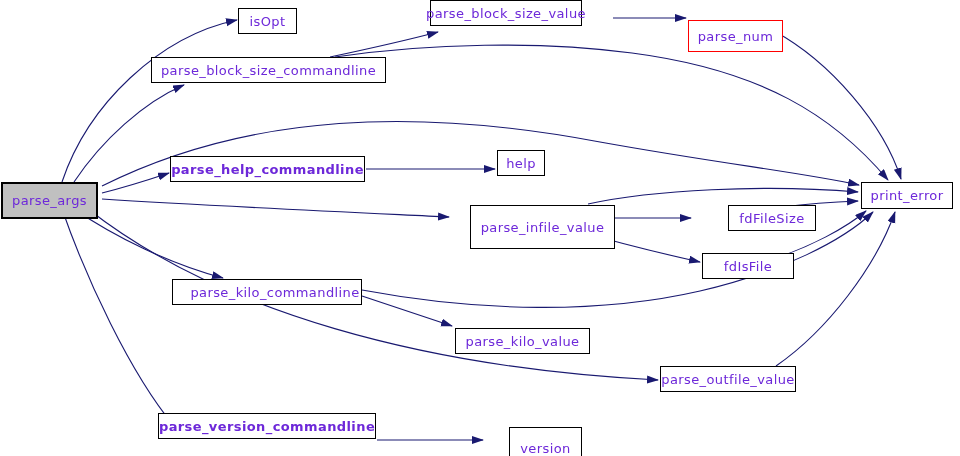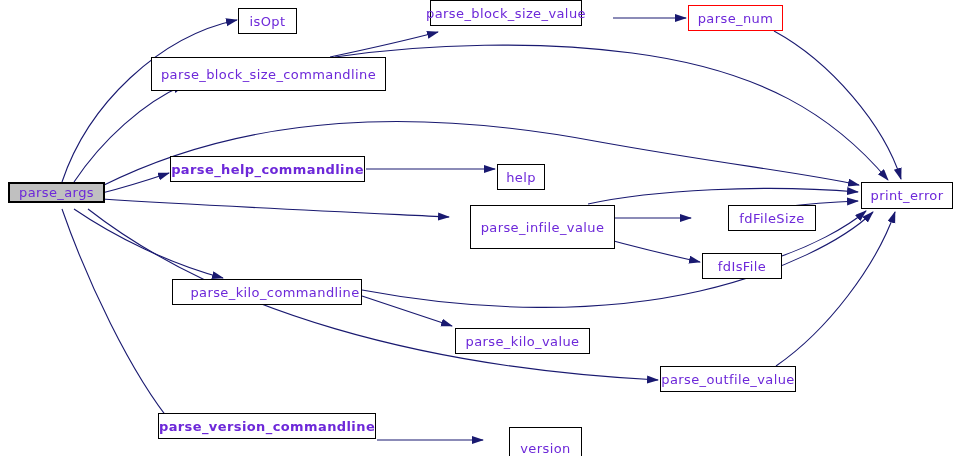--- a/index.html
+++ b/index.html
@@ -57,29 +57,29 @@
       <path d="M588,204 C652,190 764,184 858,192" fill="none" stroke="#191970" stroke-width="1.1" marker-end="url(#arrow)"></path>
       <path d="M596,218 L691,218" fill="none" stroke="#191970" stroke-width="1.1" marker-end="url(#arrow)"></path>
       <path d="M578,231 C622,244 664,254 700,262" fill="none" stroke="#191970" stroke-width="1.1" marker-end="url(#arrow)"></path>
       <path d="M782,207 C806,204 832,202 858,201" fill="none" stroke="#191970" stroke-width="1.1" marker-end="url(#arrow)"></path>
       <path d="M773,259 C810,247 846,228 866,211" fill="none" stroke="#191970" stroke-width="1.1" marker-end="url(#arrow)"></path>
       <path d="M362,296 C392,306 422,316 452,326" fill="none" stroke="#191970" stroke-width="1.1" marker-end="url(#arrow)"></path>
       <path d="M362,290 C480,312 600,314 700,291 C782,272 844,240 873,212" fill="none" stroke="#191970" stroke-width="1.1" marker-end="url(#arrow)"></path>
       <path d="M776,366 C828,330 876,266 895,212" fill="none" stroke="#191970" stroke-width="1.1" marker-end="url(#arrow)"></path>
       <path d="M377,440 L483,440" fill="none" stroke="#191970" stroke-width="1.1" marker-end="url(#arrow)"></path>
     </svg>
-<div class="node" style="left: 8px; top: 182px; width: 97px; height: 21px; background: rgb(192, 192, 192); border-color: rgb(0, 0, 0); border-width: 2px;">parse_args</div>
+<div class="node" style="left: 1px; top: 182px; width: 97px; height: 37px; background: rgb(192, 192, 192); border-color: rgb(0, 0, 0); border-width: 2px;">parse_args</div>
     <div class="node" style="left: 238px; top: 8px; width: 59px; height: 26px; background: rgb(255, 255, 255); border-color: rgb(0, 0, 0); border-width: 1px;">isOpt</div>
-    <div class="node" style="left: 151px; top: 57px; width: 235px; height: 34px; background: rgb(255, 255, 255); border-color: rgb(0, 0, 0); border-width: 1px;">parse_block_size_commandline</div>
+    <div class="node" style="left: 151px; top: 57px; width: 235px; height: 26px; background: rgb(255, 255, 255); border-color: rgb(0, 0, 0); border-width: 1px;">parse_block_size_commandline</div>
     <div class="node" style="left: 430px; top: 0; width: 152px; height: 26px; background: rgb(255, 255, 255); border-color: rgb(0, 0, 0); border-width: 1px;">parse_block_size_value</div>
-    <div class="node" style="left: 688px; top: 5px; width: 95px; height: 26px; background: rgb(255, 255, 255); border-color: rgb(255, 0, 0); border-width: 1px; text-align: center;">parse_num</div>
+    <div class="node" style="left: 688px; top: 20px; width: 95px; height: 32px; background: rgb(255, 255, 255); border-color: rgb(255, 0, 0); border-width: 1px; text-align: center;">parse_num</div>
     <div class="node" style="left: 170px; top: 156px; width: 195px; height: 26px; background: rgb(255, 255, 255); border-color: rgb(0, 0, 0); border-width: 1px; font-weight: bold;">parse_help_commandline</div>
-    <div class="node" style="left: 497px; top: 164px; width: 48px; height: 26px; background: rgb(255, 255, 255); border-color: rgb(0, 0, 0); border-width: 1px;">help</div>
+    <div class="node" style="left: 497px; top: 150px; width: 48px; height: 26px; background: rgb(255, 255, 255); border-color: rgb(0, 0, 0); border-width: 1px;">help</div>
     <div class="node" style="left: 470px; top: 205px; width: 145px; height: 44px; background: rgb(255, 255, 255); border-color: rgb(0, 0, 0); border-width: 1px;">parse_infile_value</div>
     <div class="node" style="left: 693px; top: 205px; width: 88px; height: 26px; background: rgb(255, 255, 255); border-color: rgb(0, 0, 0); border-width: 1px; margin-left: 35px;">fdFileSize</div>
-    <div class="node" style="left: 702px; top: 253px; width: 80px; height: 26px; background: rgb(255, 255, 255); border-color: rgb(0, 0, 0); border-width: 1px;">fdIsFile</div>
+    <div class="node" style="left: 702px; top: 253px; width: 92px; height: 26px; background: rgb(255, 255, 255); border-color: rgb(0, 0, 0); border-width: 1px;">fdIsFile</div>
     <div class="node" style="left: 861px; top: 182px; width: 92px; height: 27px; background: rgb(255, 255, 255); border-color: rgb(0, 0, 0); border-width: 1px;">print_error</div>
     <div class="node" style="left: 172px; top: 279px; width: 190px; height: 26px; background: rgb(255, 255, 255); border-color: rgb(0, 0, 0); border-width: 1px; padding-left: 16px;">parse_kilo_commandline</div>
     <div class="node" style="left: 455px; top: 328px; width: 135px; height: 26px; background: rgb(255, 255, 255); border-color: rgb(0, 0, 0); border-width: 1px;">parse_kilo_value</div>
     <div class="node" style="left: 660px; top: 366px; width: 136px; height: 26px; background: rgb(255, 255, 255); border-color: rgb(0, 0, 0); border-width: 1px;">parse_outfile_value</div>
     <div class="node" style="left: 158px; top: 413px; width: 218px; height: 26px; background: rgb(255, 255, 255); border-color: rgb(0, 0, 0); border-width: 1px; font-weight: bold;">parse_version_commandline</div>
     <div class="node" style="left: 509px; top: 427px; width: 73px; height: 42px; background: rgb(255, 255, 255); border-color: rgb(0, 0, 0); border-width: 1px;">version</div>
   </div>
 
 </body></html>

